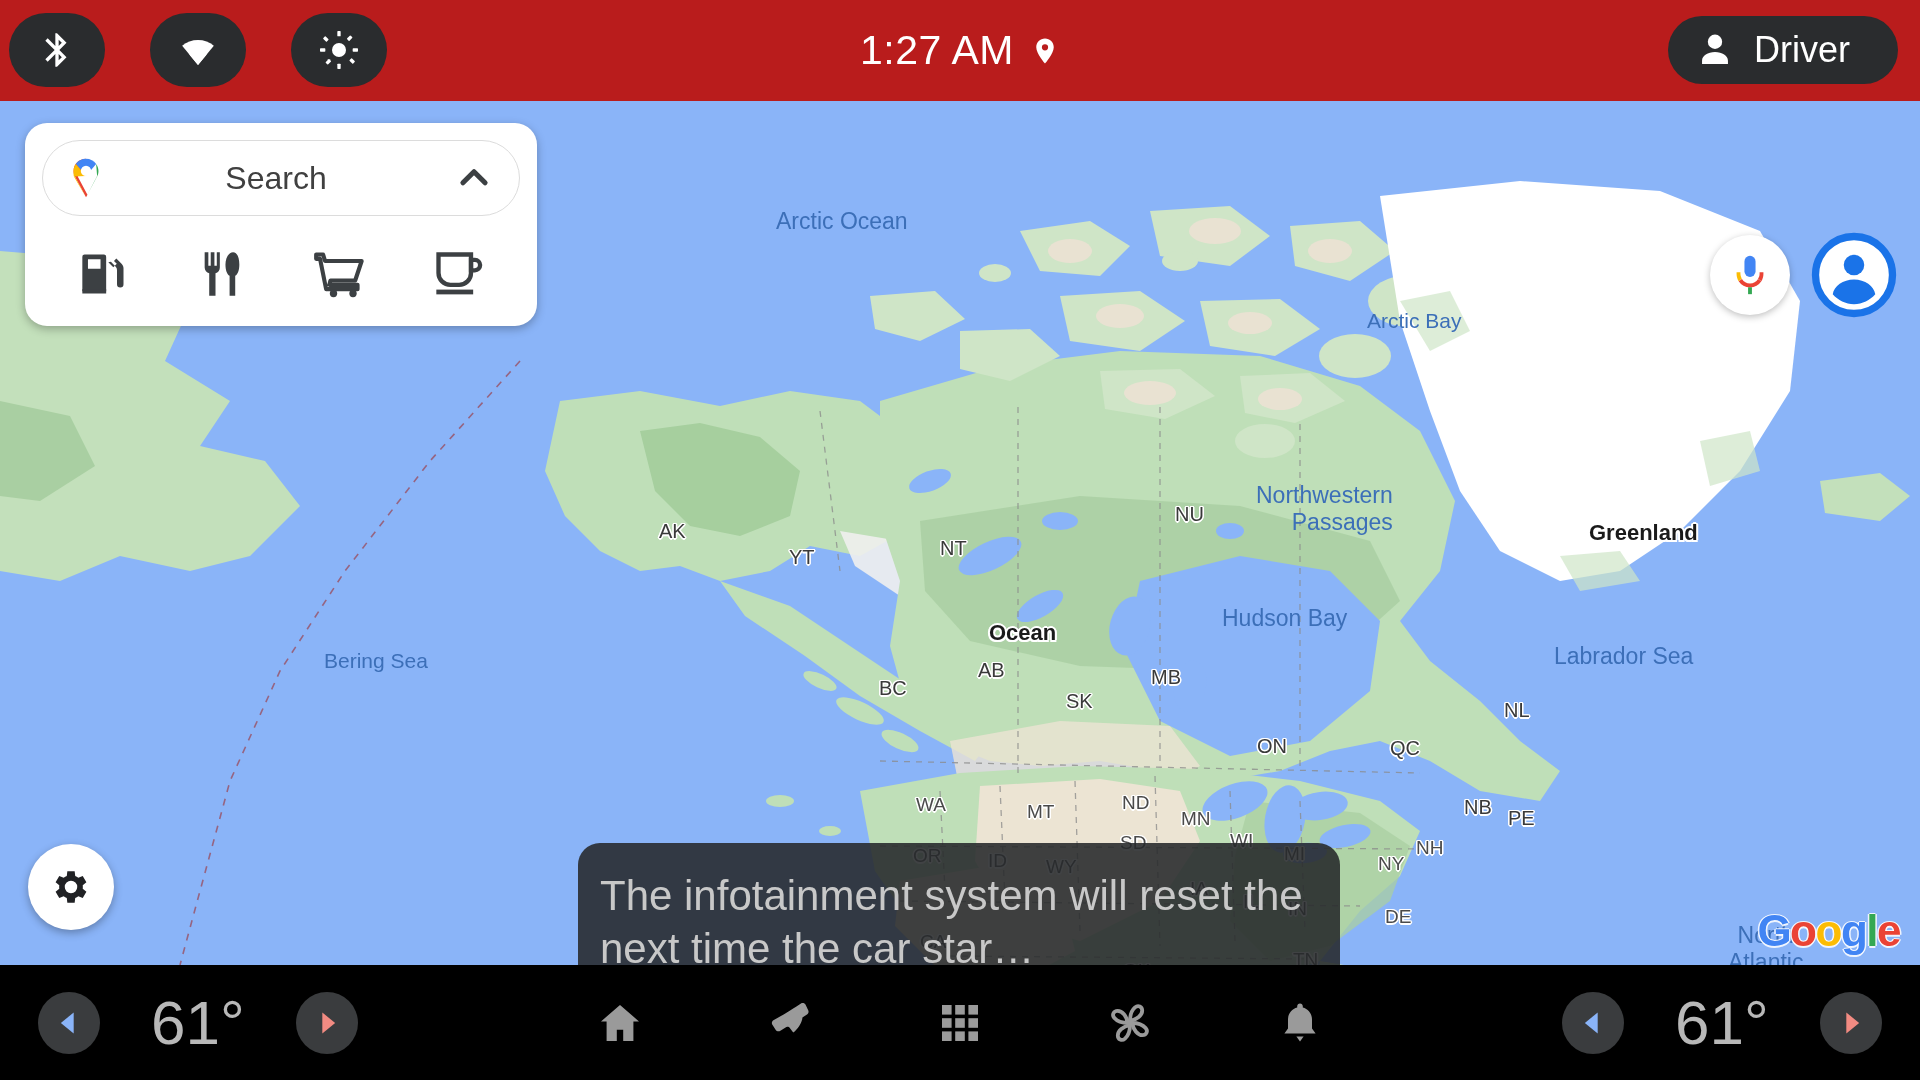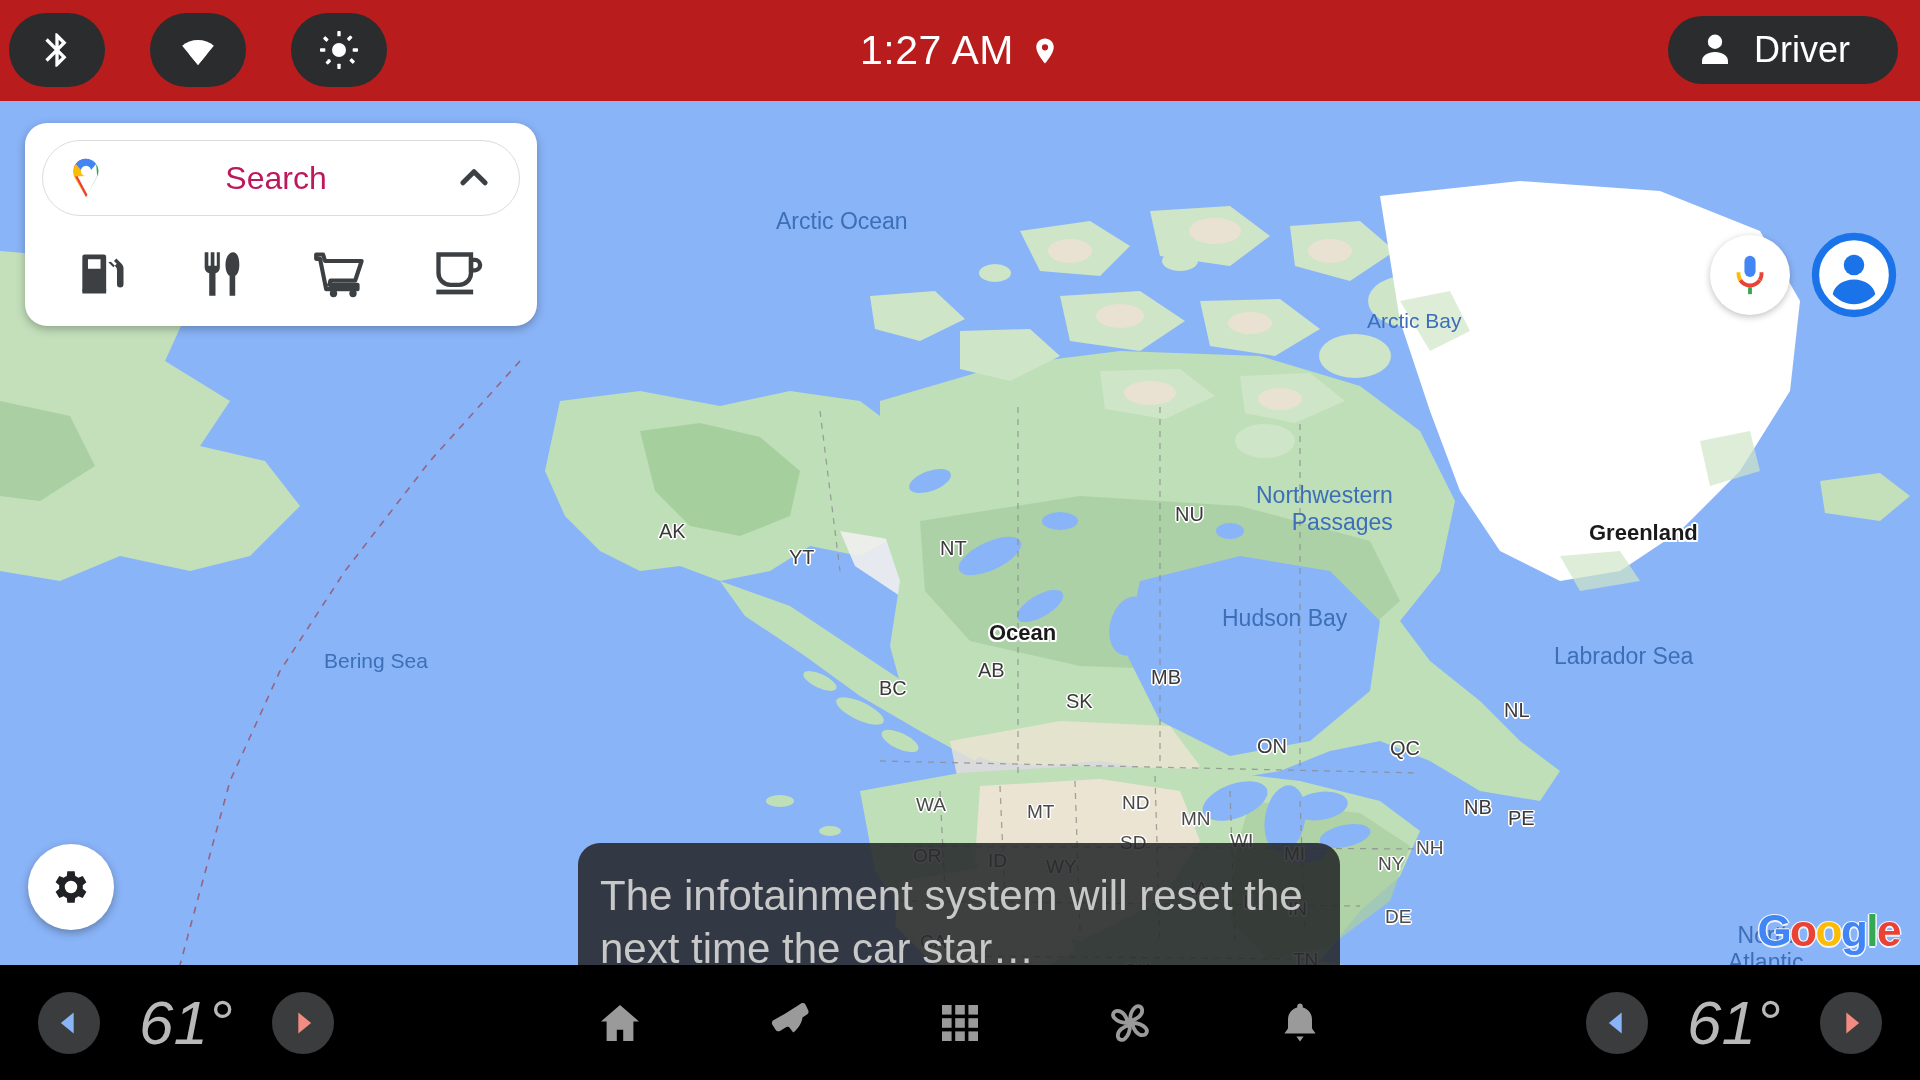--- a/index.html
+++ b/index.html
@@ -49,21 +49,21 @@
     text-shadow:1.5px 0 #fff,-1.5px 0 #fff,0 1.5px #fff,0 -1.5px #fff,
                 1px 1px #fff,-1px -1px #fff,1px -1px #fff,-1px 1px #fff; }
 
   
   .gm-card { position:absolute; left:25px; top:22px; width:512px; height:203px;
     background:#fff; border-radius:22px; box-shadow:0 3px 10px rgba(0,0,0,.28);
     z-index:20; }
   .gm-searchbar { position:absolute; left:17px; top:17px; width:478px; height:76px;
     border:1px solid #dcdcdc; border-radius:38px; display:flex; align-items:center; }
   .gm-pin { width:46px; height:46px; margin-left:20px; flex:none; }
-  .gm-search-text { flex:1; text-align:center; color:#be185d; font-size:32px;
+  .gm-search-text { flex:1; text-align:center; color:#404040; font-size:32px;
     margin-left:-12px; }
   .gm-chev { width:48px; margin-right:16px; flex:none; }
   .gm-chev svg { width:38px; height:38px; fill:none; stroke:#3c4043;
     stroke-width:3.2; stroke-linecap:round; stroke-linejoin:round; display:block; }
   .gm-cats { position:absolute; left:20px; top:112px; width:472px; height:78px;
     display:flex; align-items:center; }
   .gm-cat { width:118px; display:flex; align-items:center; justify-content:center; }
   .gm-cat svg { width:52px; height:52px; fill:#3c4043; }
 
   
@@ -88,21 +88,21 @@
   
   .toast { position:absolute; left:578px; top:742px; width:762px; height:164px;
     background:rgba(38,40,42,.88); border-radius:22px; z-index:30;
     padding:26px 22px 0 22px; }
   .toast-text { color:#c8c8c8; font-size:42px; line-height:1.27; }
 
   
   .taskbar { position:absolute; bottom:0; left:0; width:1920px; height:115px;
     background:#000; z-index:40; }
   .temp-group { position:absolute; top:0; height:115px; display:flex;
-    align-items:center; gap:24px;font-style:italic; }
+    align-items:center; gap:36px; }
   .temp-group.left { left:38px; }
   .temp-group.right { right:38px; }
   .temp-btn { width:62px; height:62px; border-radius:31px; background:#3a3c3e;
     display:flex; align-items:center; justify-content:center; }
   .temp-btn svg { width:28px; height:28px; display:block; }
   .temp-val { color:#b8b8b8; font-size:62px; min-width:124px; text-align:center; }
 
   .nav-group { position:absolute; left:0; top:0; width:1920px; height:115px;
     display:flex; align-items:center; justify-content:center; gap:98px; }
   .nav-btn { width:72px; height:72px; display:flex; align-items:center;

